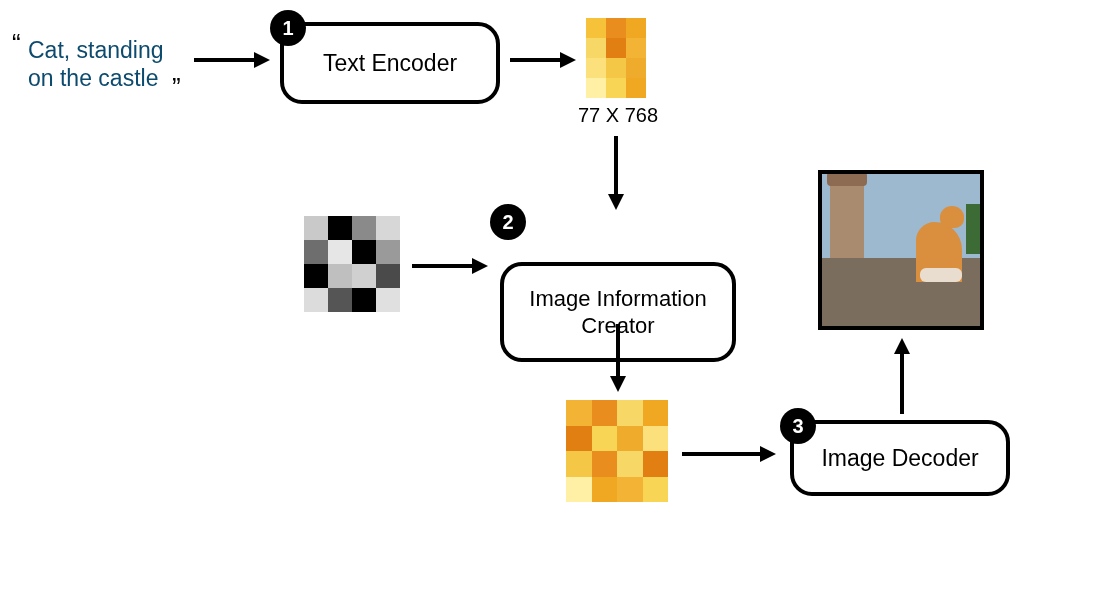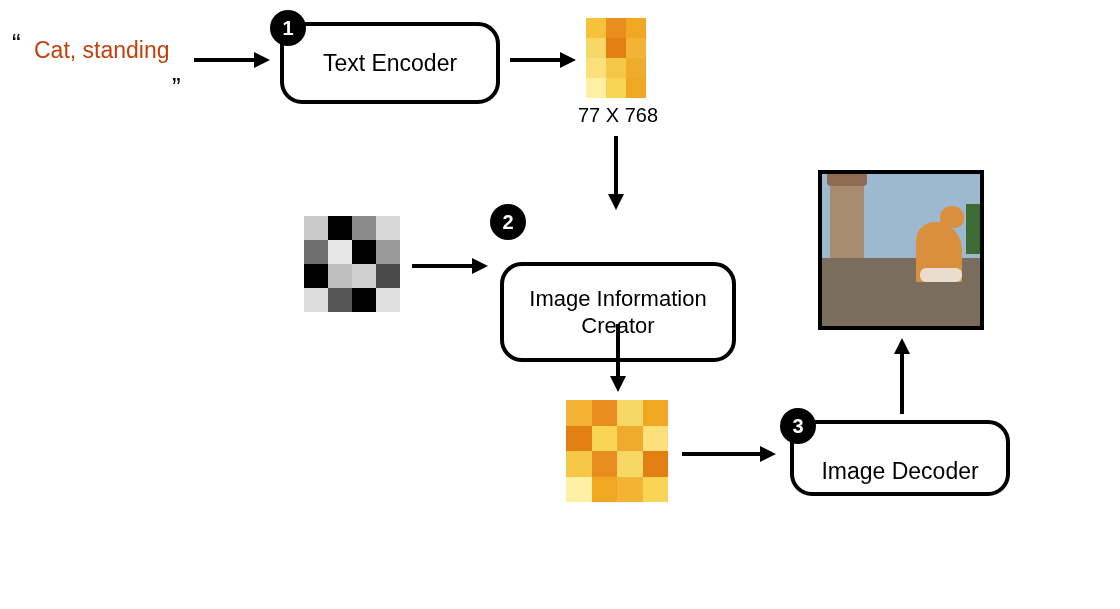--- a/index.html
+++ b/index.html
@@ -44,23 +44,22 @@
   }
   .caption {
     position: absolute;
     font-size: 20px;
     text-align: center;
     color: #000;
   }
   .prompt {
     position: absolute;
     font-size: 23px;
-    color: #c2410c;
+    color: #0c4a6e;
     line-height: 1.25;
-    margin-left: 6px;
   }
   .quote {
     position: absolute;
     font-size: 26px;
     color: #000;
   }
   
   .pixgrid {
     position: absolute;
     display: grid;
@@ -112,20 +111,21 @@
   .arrow line { stroke:#000; stroke-width:4; }
   .arrow polygon { fill:#000; }
 </style>
 </head>
 <body>
 
 <div class="canvas">
 
   <span class="quote" style="left:12px; top:28px;">“</span>
   <div class="prompt" style="left:28px; top:36px;">Cat, standing</div>
+  <div class="prompt" style="left:28px; top:64px;">on the castle</div>
   <span class="quote" style="left:172px; top:72px;">”</span>
 
   <svg class="arrow" style="left:192px; top:50px; width:80px; height:20px;">
     <line x1="2" y1="10" x2="62" y2="10"></line>
     <polygon points="62,2 78,10 62,18"></polygon>
   </svg>
 
   <div class="node" style="left:280px; top:22px; width:220px; height:82px;">
     <span>Text Encoder</span>
   </div>
@@ -209,21 +209,21 @@
       <div style="background: rgb(240, 167, 34);"></div>
       <div style="background: rgb(243, 179, 52);"></div>
       <div style="background: rgb(249, 213, 86);"></div>
     </div>
 
   <svg class="arrow" style="left:680px; top:444px; width:98px; height:20px;">
     <line x1="2" y1="10" x2="80" y2="10"></line>
     <polygon points="80,2 96,10 80,18"></polygon>
   </svg>
 
-  <div class="node" style="left:790px; top:420px; width:220px; height:76px;align-items:flex-end;">
+  <div class="node" style="left:790px; top:420px; width:220px; height:76px;">
     <span>Image Decoder</span>
   </div>
   <div class="badge" style="left:780px; top:408px;">3</div>
 
   <svg class="arrow" style="left:892px; top:336px; width:20px; height:80px;">
     <line x1="10" y1="78" x2="10" y2="18"></line>
     <polygon points="2,18 10,2 18,18"></polygon>
   </svg>
 
   <div class="outimg" style="left:818px; top:170px; width:166px; height:160px;">

